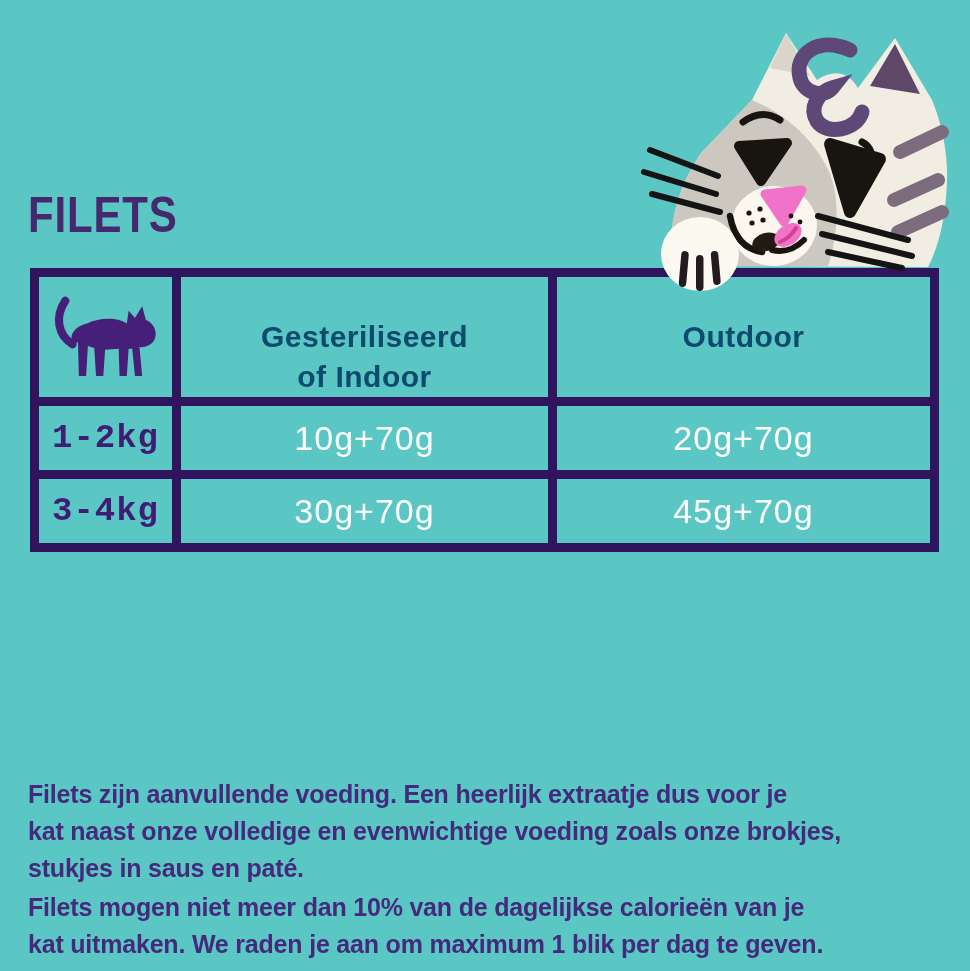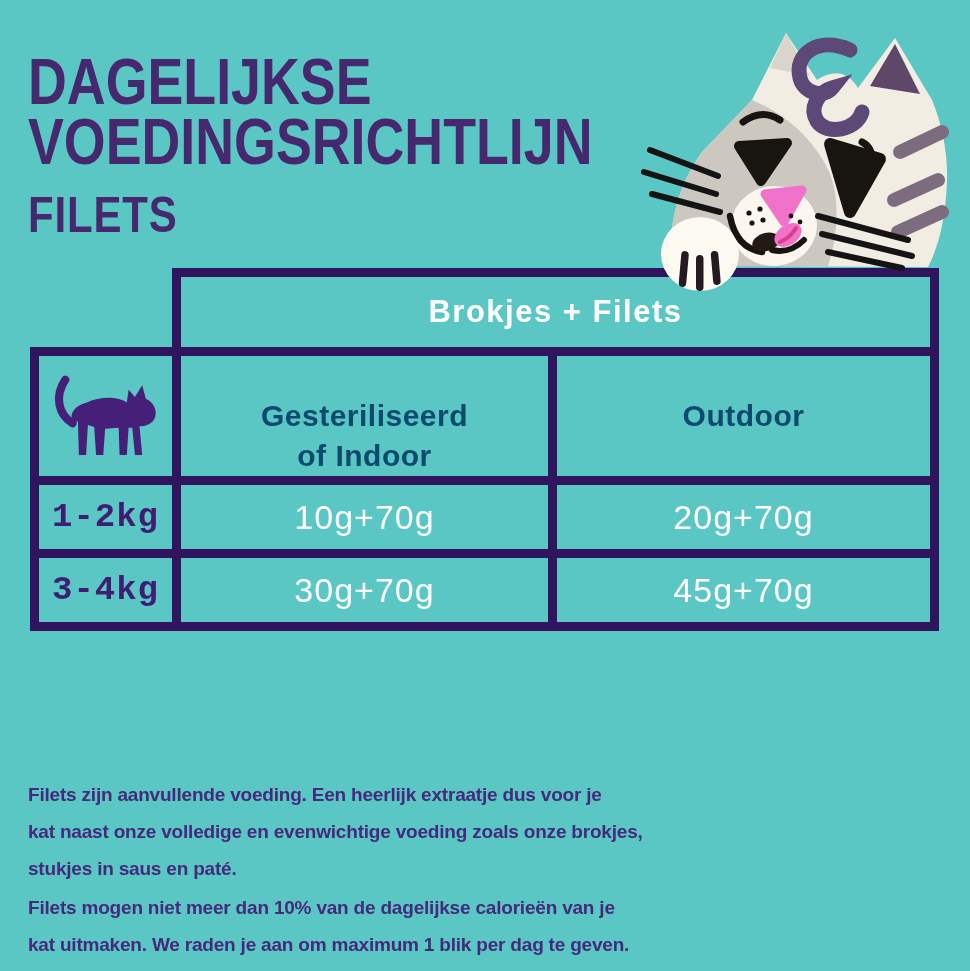--- a/index.html
+++ b/index.html
@@ -35,35 +35,31 @@
   .r-data td{height:64px;}
   .span-head{color:#FFFFFF;font-size:31px;font-weight:bold;letter-spacing:1.5px;}
   .col-head{color:#0c4a6e;font-size:30px;font-weight:bold;line-height:40px;letter-spacing:0.5px;}
   .w-label{color:#3F1D73;font-size:34px;font-weight:bold;letter-spacing:1px;font-family:Liberation Mono, monospace;}
   .g-value{color:#FFFFFF;font-size:34px;font-weight:normal;letter-spacing:1px;}
   .pre{white-space:pre-line;}
   .icon-cell svg{display:block;margin:0 auto;}
   
   .note{
     position:absolute;left:28px;width:925px;color:#45297C;
-    font-size:19px;font-weight:bold;line-height:37px;letter-spacing:-0.2px;
+    font-size:25px;font-weight:bold;line-height:37px;letter-spacing:-0.2px;
     white-space:pre-line;
   }
   .note-1{top:776px;}
   .note-2{top:889px;}
 </style>
 </head>
 <body>
 
 <div class="canvas">
 
-  <div class="title">
-    <div class="title-line">DAGELIJKSE</div>
-    <div class="title-line">VOEDINGSRICHTLIJN</div>
-  </div>
   <div class="subtitle">FILETS</div>
 
   <svg class="cat-peek" viewBox="0 0 356 300" aria-hidden="true">
 
     <path d="M 56 262 C 60 205 68 180 90 148 L 140 96 L 174 29 L 205 76
              C 220 66 235 66 246 84 L 283 34 L 320 96
              C 330 120 336 150 335 176 C 334 210 328 240 316 263 Z" fill="#F2EDE3"></path>
 
     <path d="M 56 262 C 60 205 68 180 90 148 L 140 96
              C 178 112 205 140 218 170 C 228 196 226 232 216 262 Z" fill="#CCC7BF"></path>
@@ -123,26 +119,20 @@
     </g>
   </svg>
 
   <table class="feed-table">
     <colgroup>
         <col style="width:142px">
         <col style="width:376px">
         <col style="width:382px">
       </colgroup>
     <tbody>
-      <tr class="r-span">
-        <td class="corner"></td>
-        <td class="span-head" colspan="2">
-          <span>Brokjes + Filets</span>
-        </td>
-      </tr>
       <tr class="r-cols">
         <td class="icon-cell">
           <svg width="118" height="95" viewBox="0 0 130 105" aria-hidden="true">
             <path d="M 20 12 C 8 30 12 50 28 60" fill="none" stroke="#451F78" stroke-width="9" stroke-linecap="round"></path>
             <path d="M 28 58 C 24 48 32 40 44 37 C 60 29 80 31 88 37
                      L 90 23 L 97 31 L 105 18 L 109 33
                      C 118 37 122 46 119 54 C 116 62 106 64 102 63
                      L 105 95 L 97 95 L 94 65 L 90 65 L 88 95 L 80 95 L 79 65
                      L 64 66 L 62 95 L 54 95 L 52 64 L 45 62 L 43 95 L 35 95 L 34 58
                      C 31 58 29 58 28 58 Z" fill="#451F78"></path>

